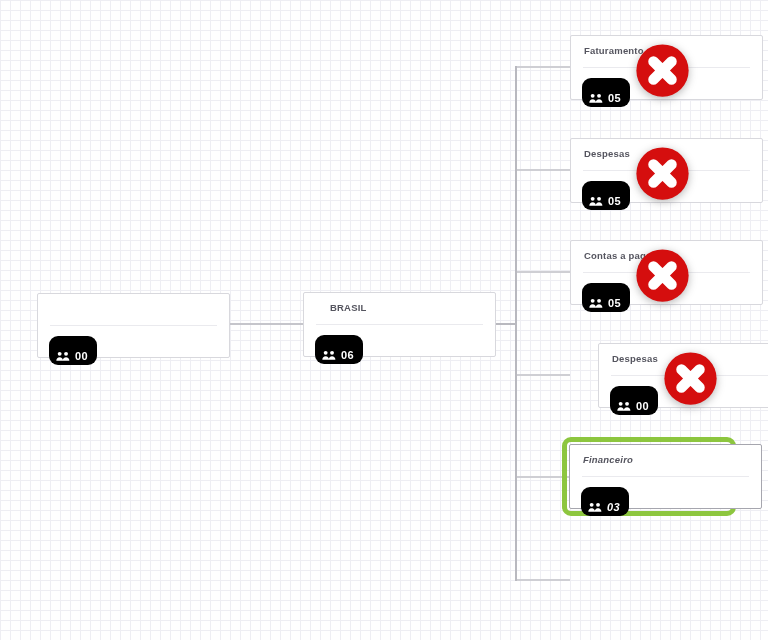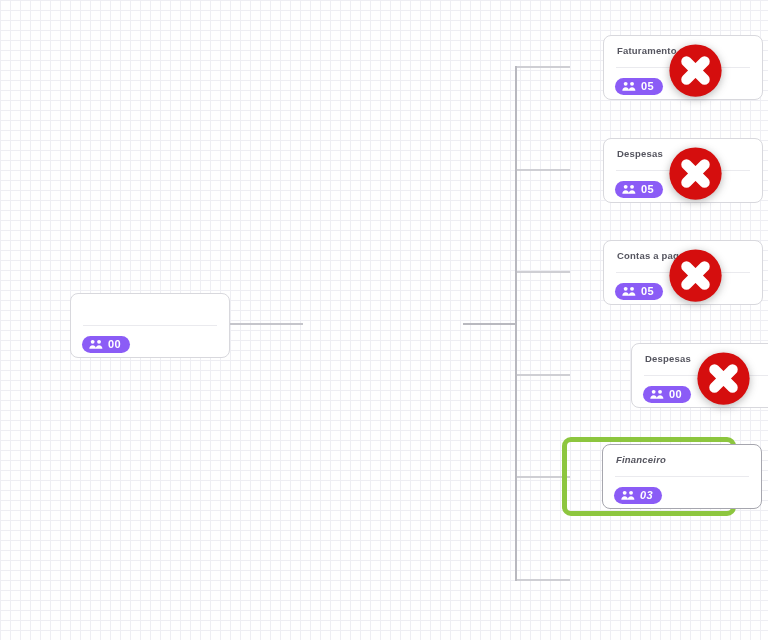--- a/index.html
+++ b/index.html
@@ -17,27 +17,26 @@
       linear-gradient(to bottom, #eeeef3 1px, transparent 1px);
     background-size: 10px 10px;
   }
   .line { position: absolute; z-index: 1; }
   .line.light { background: #cfcfd4; }
   .line.mid   { background: #c5c5cb; }
   .line.dark  { background: #b9b9bf; }
 
   .node {
     position: absolute;
-    width: 160px; height: 65px;
+    width: 193px; height: 65px;
     box-sizing: border-box;
     background: #ffffff;
     border: 1px solid #d8d8dd;
-    border-radius: 8px;
+    border-radius: 2px;
     z-index: 2;
-    margin-left: 33px;
   }
   .node-title {
     position: absolute;
     top: 9px; left: 13px; right: 8px;
     font-size: 9.5px;
     font-weight: 600;
     letter-spacing: 0.2px;
     color: #55555f;
     white-space: nowrap;
     overflow: hidden;
@@ -46,26 +45,26 @@
   .node-divider {
     position: absolute;
     top: 31px; left: 12px; right: 12px;
     height: 1px;
     background: #eaeaee;
   }
   .member-badge {
     position: absolute;
     top: 42px; left: 11px;
     height: 17px;
-    background: #8b5cf6;
+    background: #000000;
     border-radius: 9px;
     display: inline-flex;
     align-items: center;
     gap: 5px;
-    padding: 0 9px 0 7px;
+    padding: 12px 9px 0 7px;
   }
   .member-badge svg { width: 14px; height: 11px; display: block; }
   .member-count {
     color: #ffffff;
     font-size: 11px;
     font-weight: 700;
     letter-spacing: 0.5px;
     line-height: 17px;
   }
   .delete-btn {
@@ -116,20 +115,33 @@
       <div class="member-badge">
         <svg viewBox="0 0 18 13" fill="#ffffff">
      <circle cx="4.7" cy="3.1" r="2.5"></circle>
      <path d="M0.4 12 C0.4 9.2 2.3 7.4 4.7 7.4 C7.1 7.4 9 9.2 9 12 Z"></path>
      <circle cx="12.9" cy="3.1" r="2.5"></circle>
      <path d="M8.6 12 C8.6 9.2 10.5 7.4 12.9 7.4 C15.3 7.4 17.2 9.2 17.2 12 Z"></path>
    </svg>
         <span class="member-count">00</span>
       </div>
     </div>
+    <div class="node" style="left: 303px; top: 292px;">
+      <div class="node-title" style="left: 26px;">BRASIL</div>
+      <div class="node-divider"></div>
+      <div class="member-badge">
+        <svg viewBox="0 0 18 13" fill="#ffffff">
+     <circle cx="4.7" cy="3.1" r="2.5"></circle>
+     <path d="M0.4 12 C0.4 9.2 2.3 7.4 4.7 7.4 C7.1 7.4 9 9.2 9 12 Z"></path>
+     <circle cx="12.9" cy="3.1" r="2.5"></circle>
+     <path d="M8.6 12 C8.6 9.2 10.5 7.4 12.9 7.4 C15.3 7.4 17.2 9.2 17.2 12 Z"></path>
+   </svg>
+        <span class="member-count">06</span>
+      </div>
+    </div>
     <div class="node" style="left: 570px; top: 35px;">
       <div class="node-title">Faturamento</div>
       <div class="node-divider"></div>
       <div class="member-badge">
         <svg viewBox="0 0 18 13" fill="#ffffff">
      <circle cx="4.7" cy="3.1" r="2.5"></circle>
      <path d="M0.4 12 C0.4 9.2 2.3 7.4 4.7 7.4 C7.1 7.4 9 9.2 9 12 Z"></path>
      <circle cx="12.9" cy="3.1" r="2.5"></circle>
      <path d="M8.6 12 C8.6 9.2 10.5 7.4 12.9 7.4 C15.3 7.4 17.2 9.2 17.2 12 Z"></path>
    </svg>

